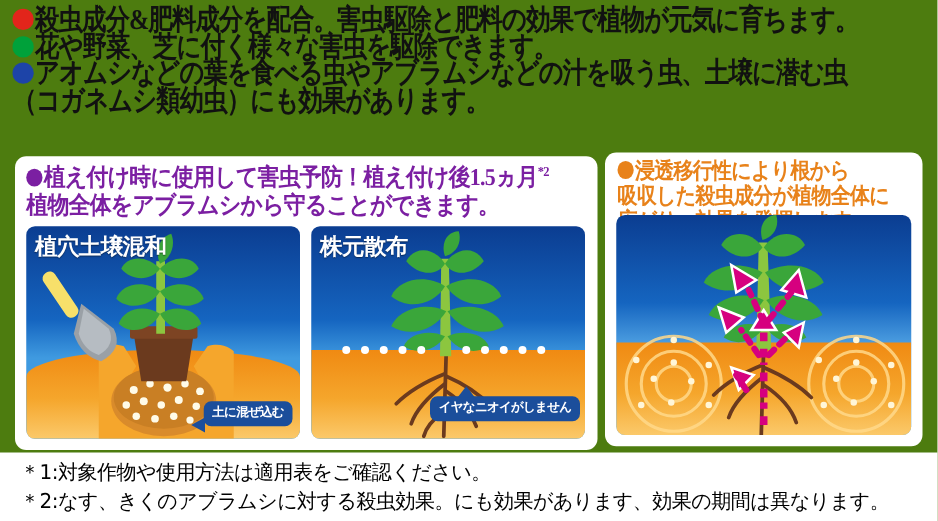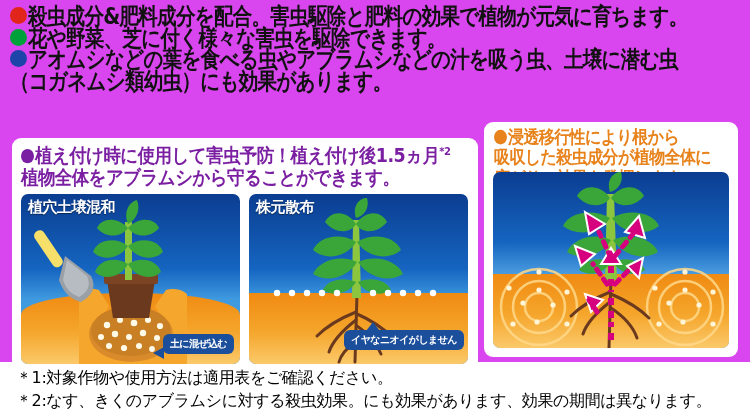--- a/index.html
+++ b/index.html
@@ -14,22 +14,23 @@
     overflow: hidden;
     position: relative;
   }
 
   
   .features {
     position: absolute;
     left: 0; top: 0;
     width: 750px;
     height: 362px;
-    background: #d946ef;
+    background: #4d7c0f;
     box-sizing: border-box;
+    font-family: Liberation Serif, serif;
   }
 
   .feature-list {
     position: absolute;
     left: 10px; top: 4px;
     width: 736px;
   }
   .feature-line {
     display: flex;
     align-items: flex-start;
@@ -65,21 +66,21 @@
     left: 0; top: 122px;
     width: 750px; height: 238px;
   }
   .panel {
     position: absolute;
     background: #ffffff;
     border-radius: 9px;
     box-sizing: border-box;
   }
   .panel-left {
-    left: 12px; top: 16px;
+    left: 12px; top: 3px;
     width: 466px; height: 235px;
   }
   .panel-right {
     left: 484px; top: 0;
     width: 254px; height: 235px;
   }
 
   .panel-head {
     font-weight: bold;
     letter-spacing: -0.6px;
@@ -139,21 +140,21 @@
     height: 42%;
     background: linear-gradient(#f08a12 0%, #f5a62c 55%, #fbc96a 100%);
   }
   .soil.mound {
     border-radius: 48% 48% 0 0 / 30% 30% 0 0;
   }
   .fig-label {
     position: absolute;
     left: 7px; top: 4px;
     color: #ffffff;
-    font-size: 15px;
+    font-size: 18px;
     font-weight: bold;
     letter-spacing: -0.5px;
     z-index: 6;
     white-space: nowrap;
     text-shadow: 0 1px 1px rgba(0,0,0,.45);
   }
   .callout {
     position: absolute;
     background: #1b4e9b;
     color: #ffffff;

